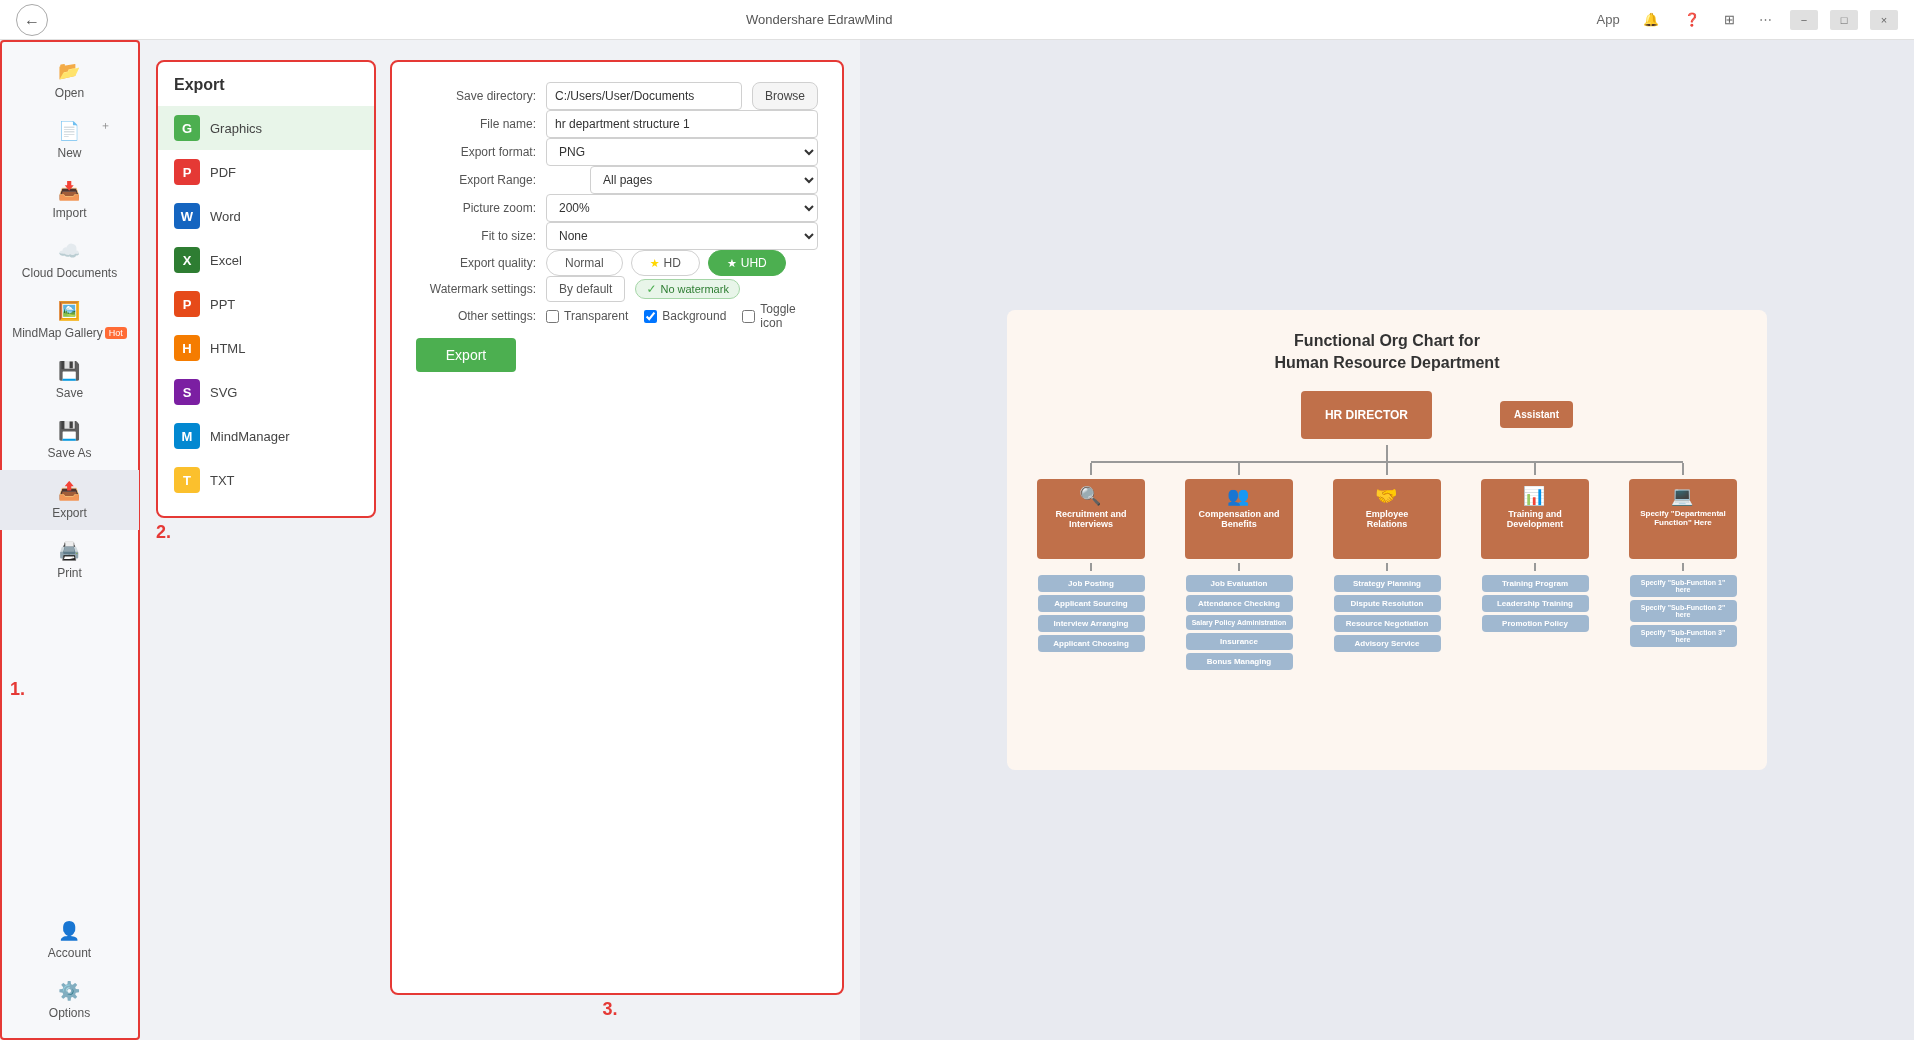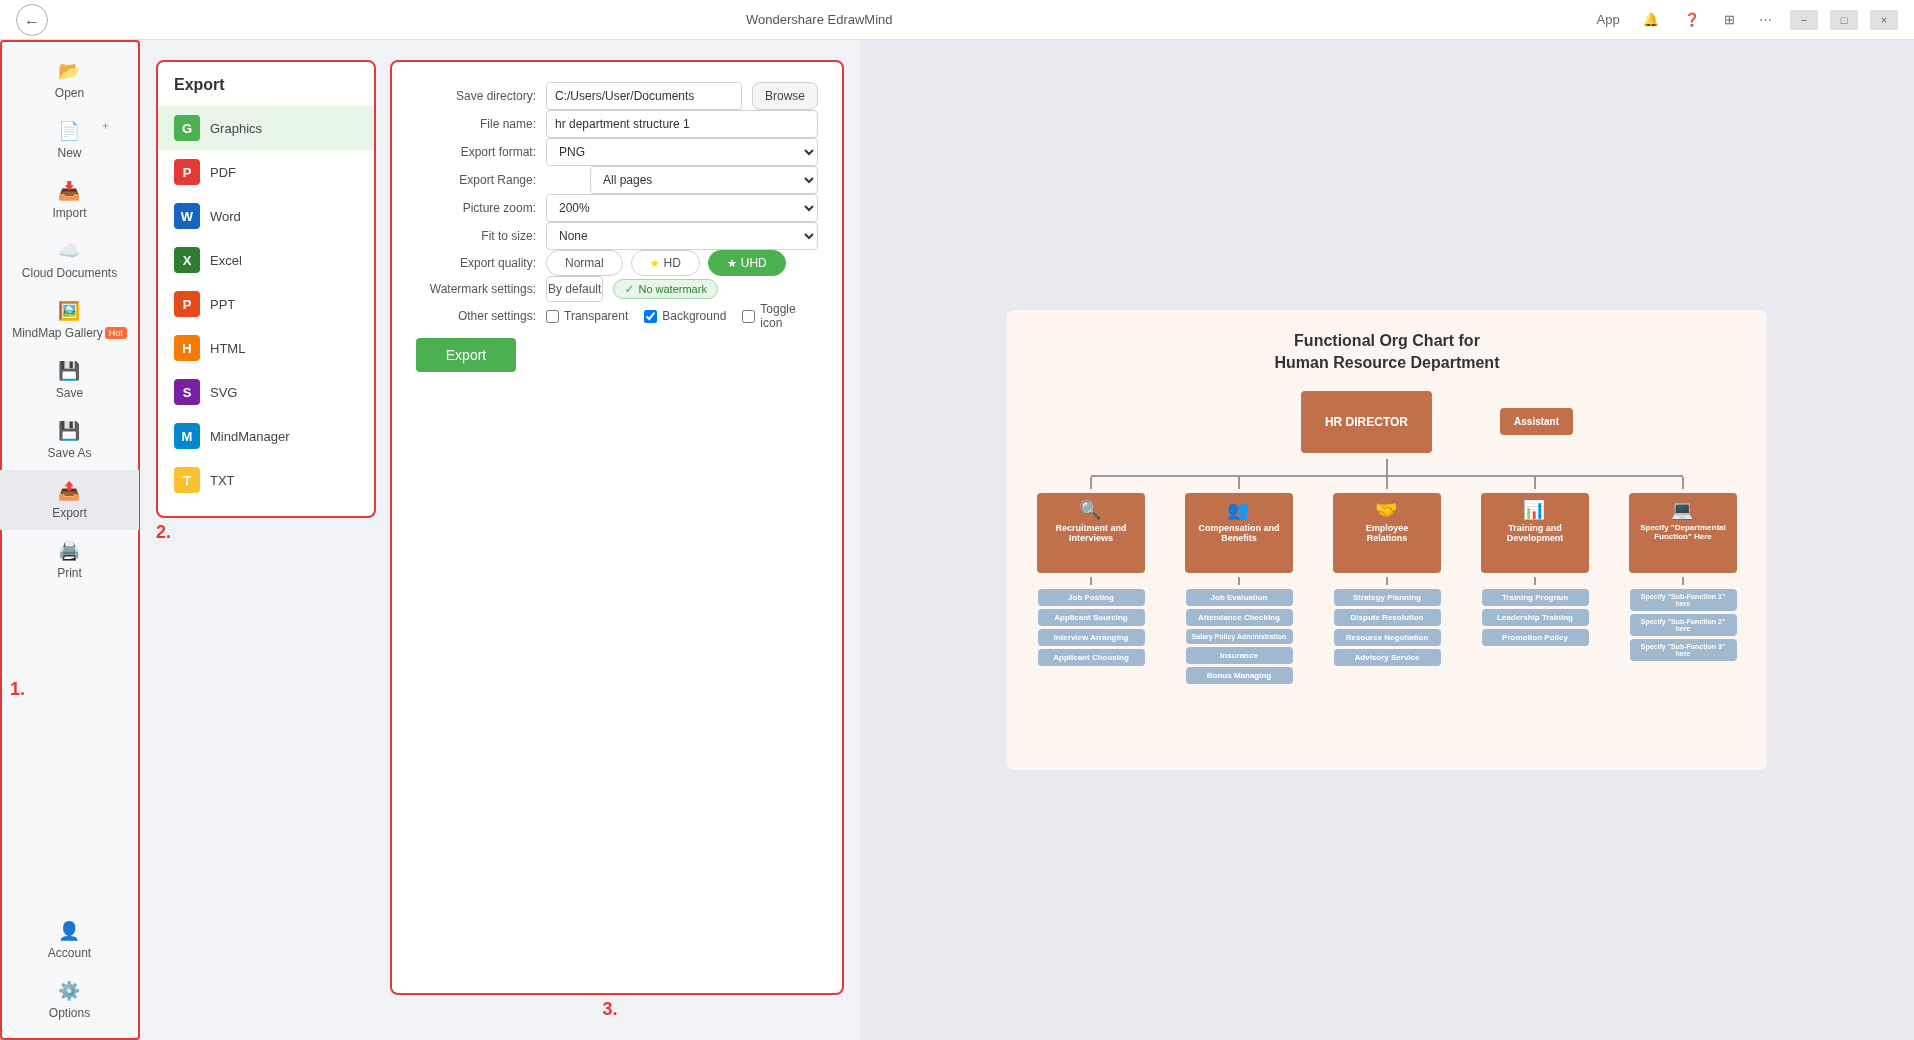--- a/index.html
+++ b/index.html
@@ -156,21 +156,21 @@
       display: flex; align-items: center; gap: 4px;
     }
     .quality-btn.selected-uhd {
       background: #4caf50; border-color: #4caf50; color: #fff;
     }
     .quality-btn .star { color: #ffd700; font-size: 11px; }
     .quality-btn.selected-uhd .star { color: #fff; }
 
     
     .watermark-btn {
-      padding: 5px 1px; border-radius: 4px; font-size: 12px;
+      padding: 5px 12px; border-radius: 4px; font-size: 12px;
       border: 1px solid #d0d0d0; background: #fff; cursor: pointer;
       display: flex; align-items: center; gap: 4px; color: #555;
     }
     .watermark-badge {
       background: #e8f5e9; color: #2e7d32; border: 1px solid #a5d6a7;
       border-radius: 10px; padding: 2px 10px; font-size: 11px;
       display: flex; align-items: center; gap: 4px;
     }
 
     
@@ -217,21 +217,21 @@
     }
     .org-title {
       font-size: 16px; font-weight: bold; color: #333;
       text-align: center; margin-bottom: 16px; line-height: 1.4;
     }
     .org-box {
       border-radius: 4px; padding: 6px 10px; text-align: center;
       font-size: 10px; font-weight: bold; color: #fff;
       display: flex; flex-direction: column; align-items: center; gap: 2px;
     }
-    .org-box.director { background: #c0704a; padding: 24px 24px; font-size: 12px; }
+    .org-box.director { background: #c0704a; padding: 17px 24px; font-size: 12px; }
     .org-box.assistant { background: #c0704a; padding: 8px 14px; font-size: 10px; margin-left: 48px; }
     .org-box.dept { background: #c0704a; width: 108px; min-height: 80px; font-size: 9px; font-weight: 600; }
     .org-box.sub { background: #a0b8d0; font-size: 8px; width: 107px; padding: 4px 4px; }
 
     .dept-col { display: flex; flex-direction: column; align-items: center; gap: 4px; width: 110px; }
     .dept-subs { display: flex; flex-direction: column; gap: 3px; align-items: center; }
 
     
     .annotation { font-size: 18px; font-weight: bold; color: #e53935; }
   </style>

